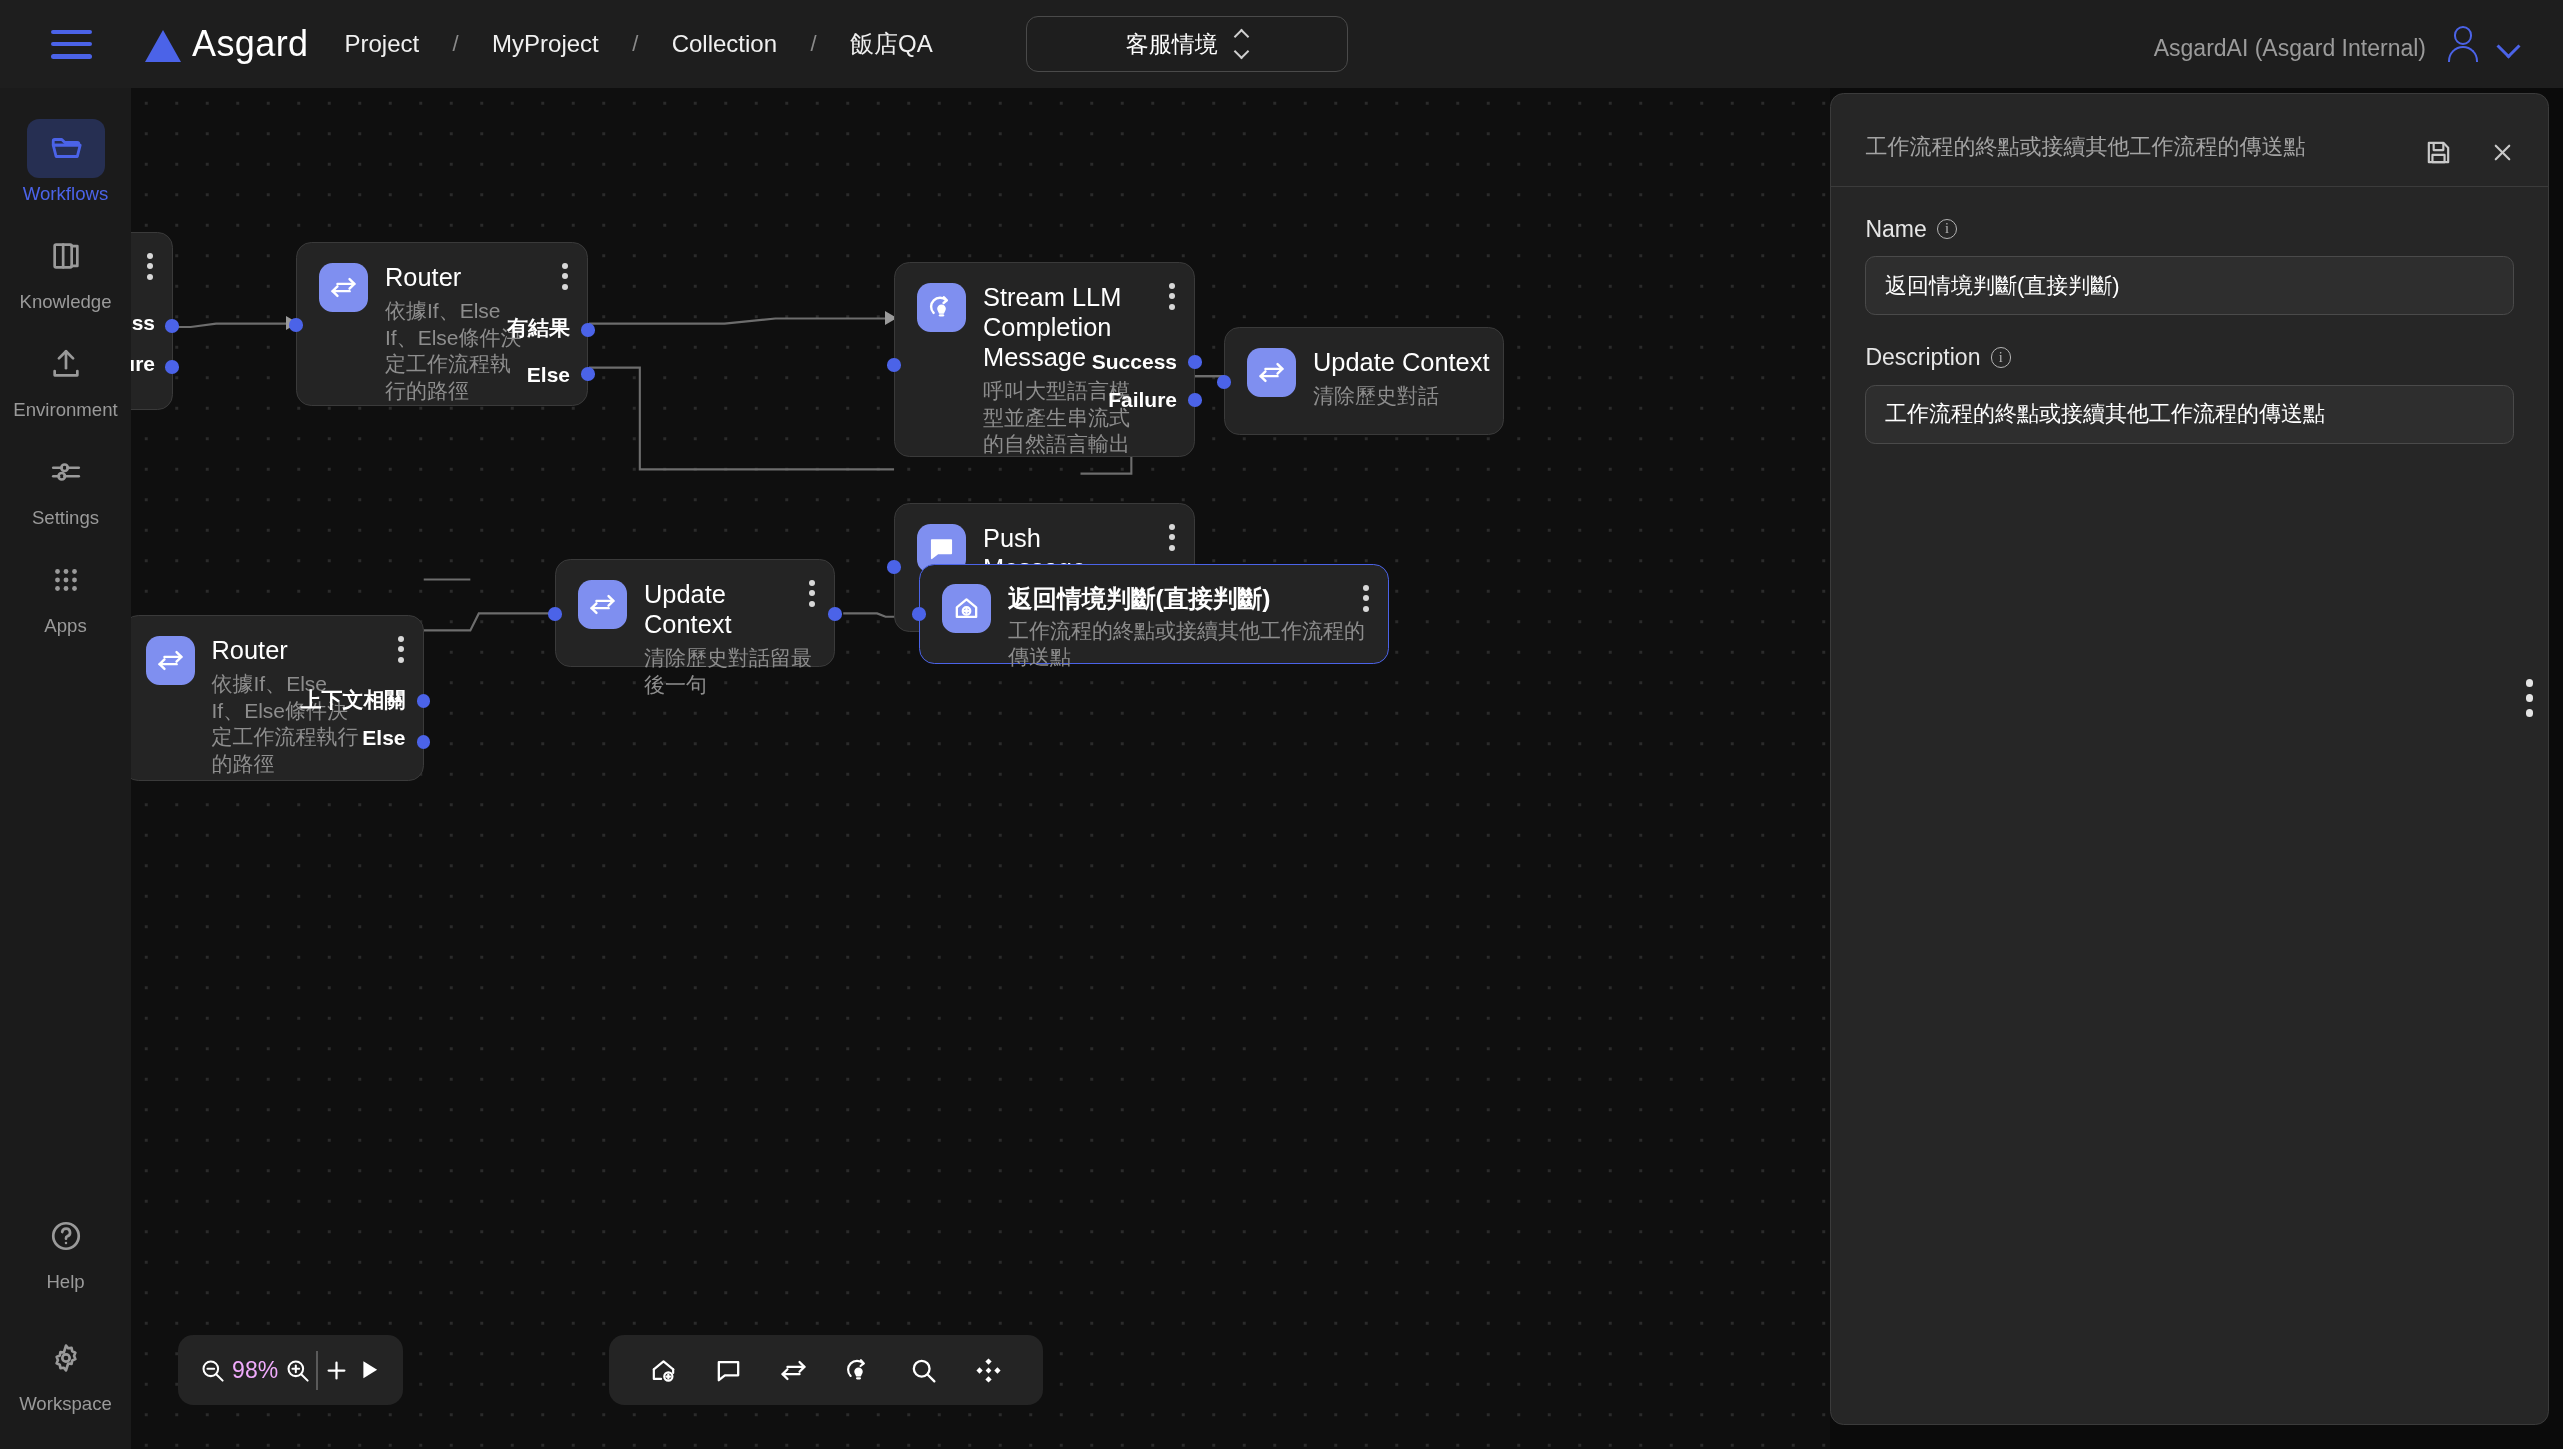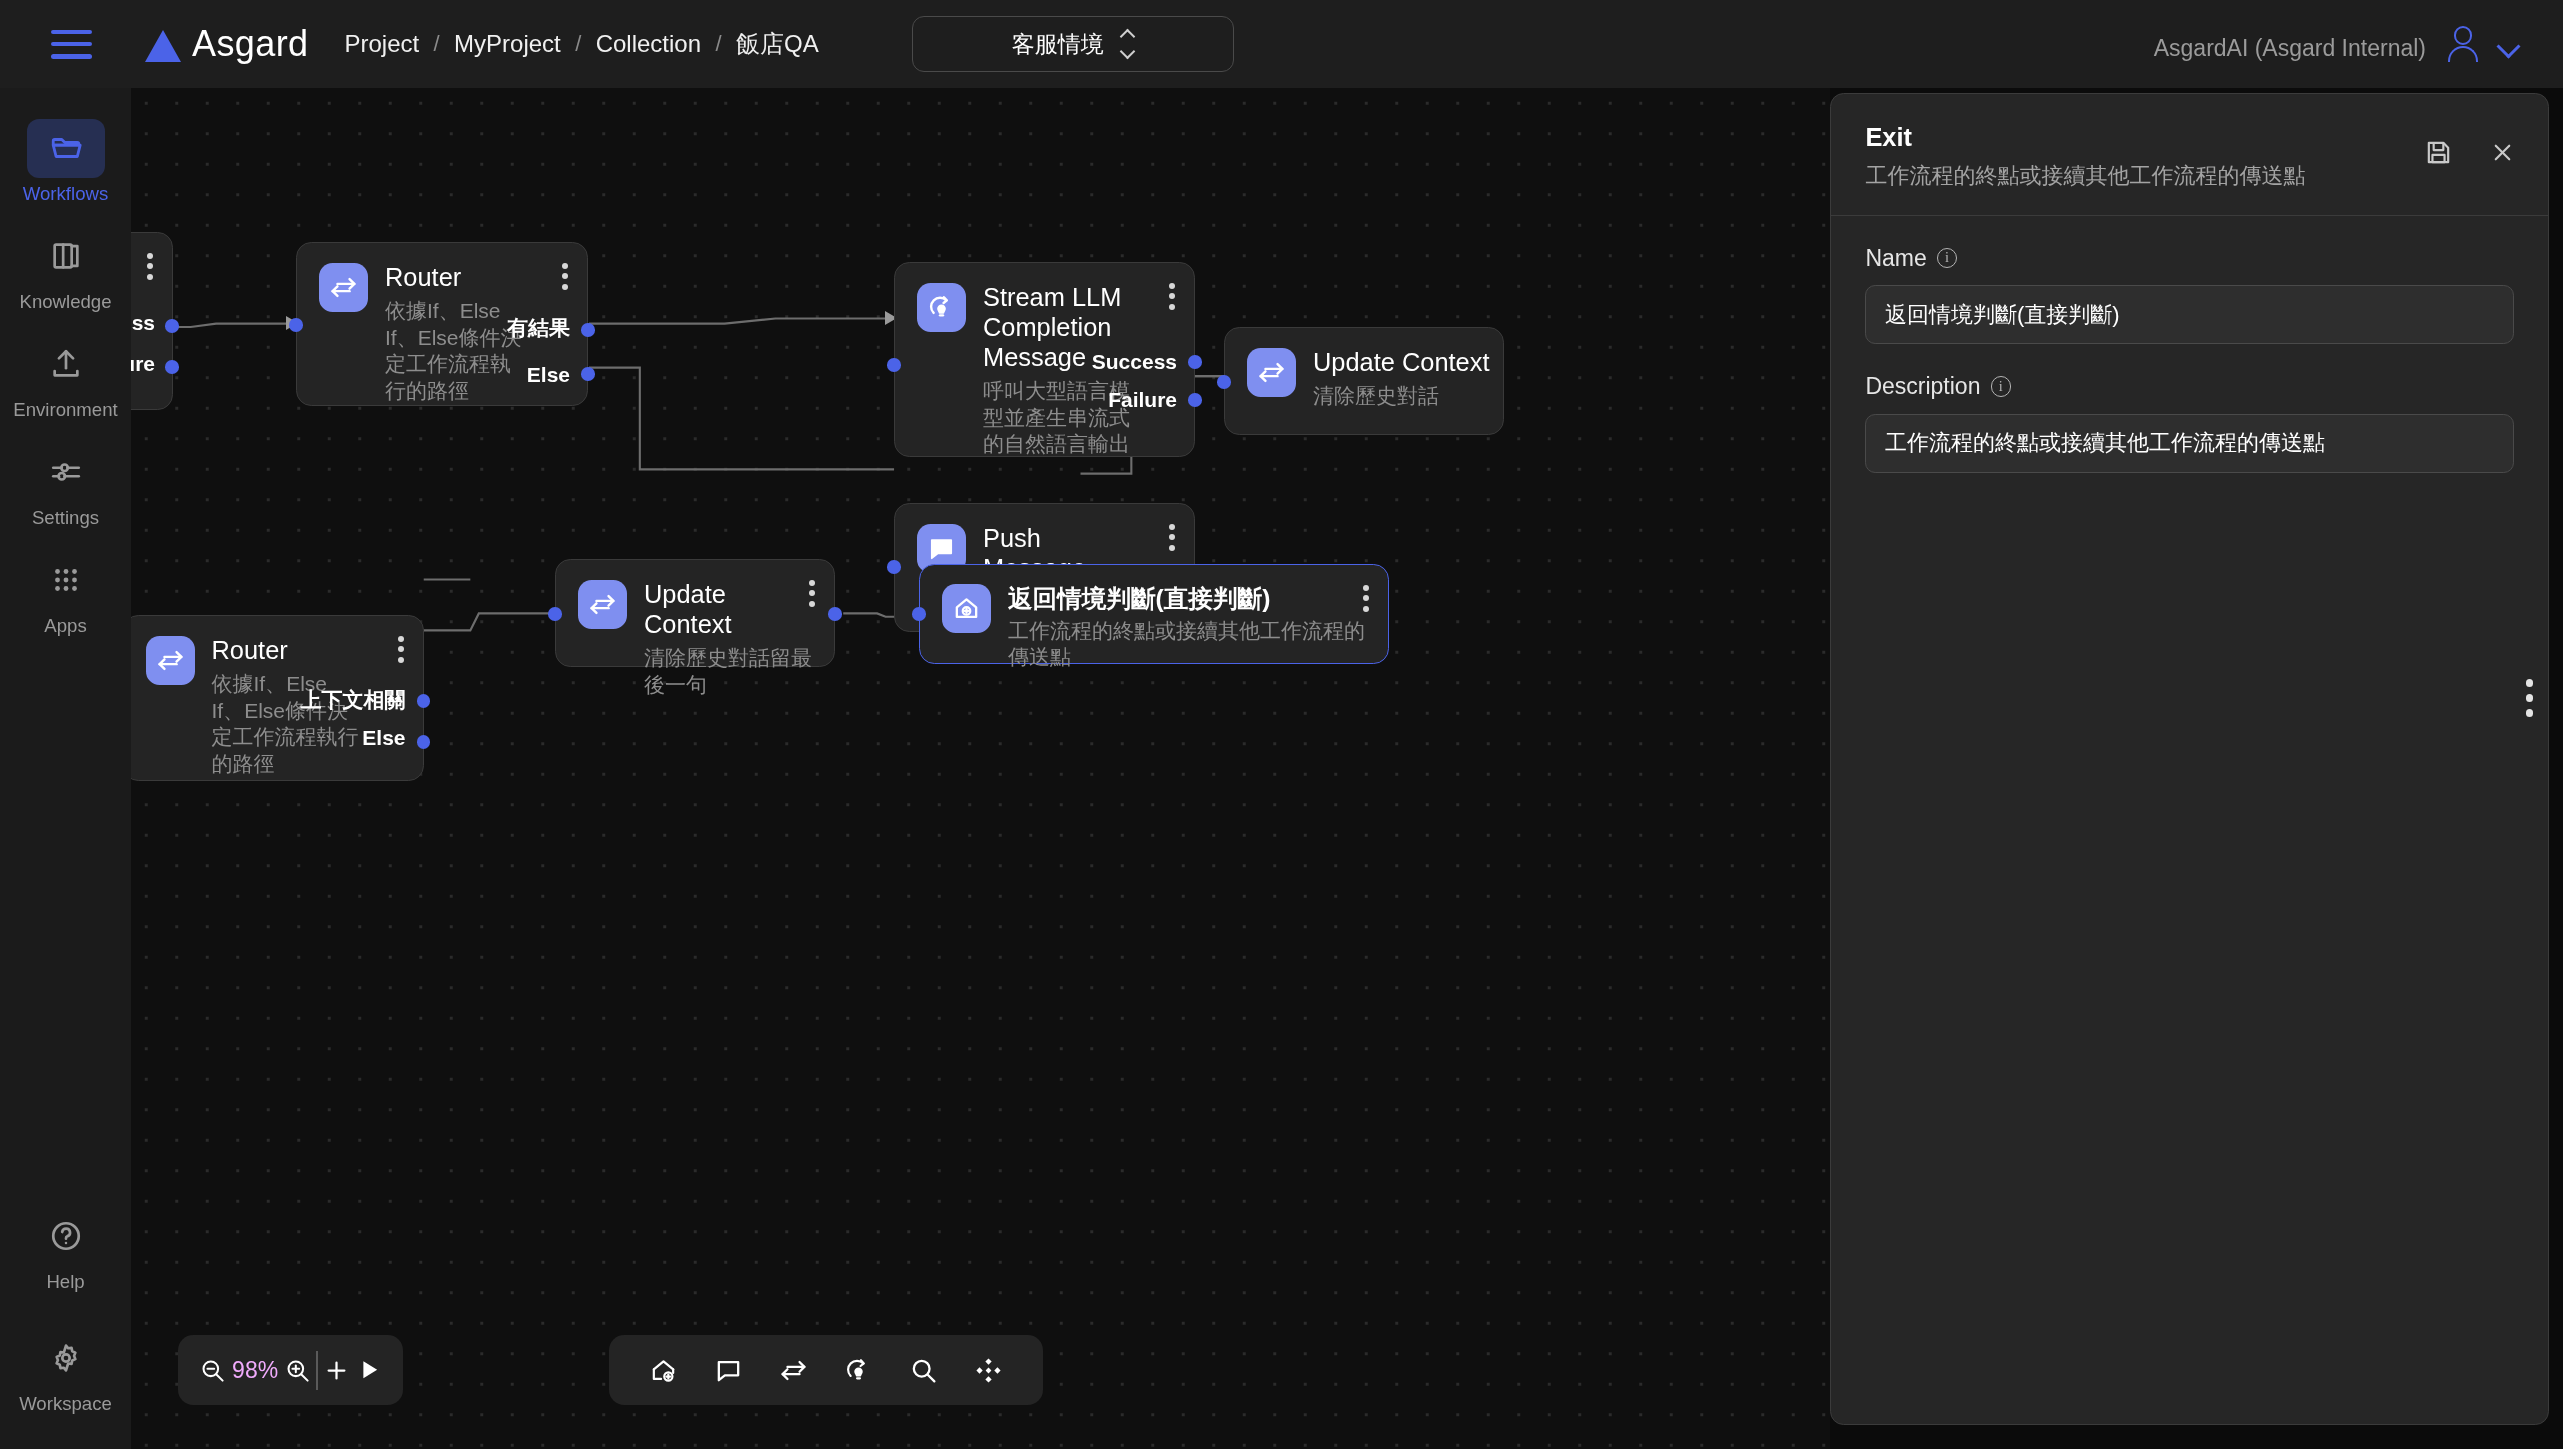--- a/index.html
+++ b/index.html
@@ -22,21 +22,21 @@
   .hamburger span:nth-child(2){ width:41px; }
   .hamburger span:nth-child(3){ width:41px; }
 
   .brand { display:flex; align-items:center; margin-left: 53px; }
   .brand-tri {
     width: 0; height: 0; border-left: 18px solid transparent; border-right: 18px solid transparent;
     border-bottom: 32px solid #4b63e8; margin-right: 11px; margin-top: 3.4px;
   }
   .brand-name { color:#fff; font-size: 36px; font-weight: 400; letter-spacing: 0.4px; }
 
-  .crumbs { display:flex; align-items:center; margin-left: 36px; }
+  .crumbs { display:flex; align-items:center; margin-left: 36px; gap: 19px; }
   .crumb { color:#f0f0f0; font-size: 24px; }
   .crumb-sep { color:#8a8a8a; font-size: 22px; margin: 0 14.4px; }
 
   .envpill {
     margin-left: 93px; height: 56px; min-width: 322px; border:0.8px solid #4a4a4a; border-radius: 12px;
     display:flex; align-items:center; justify-content:center; gap:18.6px; background:#1e1e1e; cursor:pointer;
   }
   .envpill .lbl { color:#fff; font-size: 23px; }
   .chev-ud { display:flex; flex-direction:column; gap:3.4px; align-items:center; }
   .chev-ud i { display:block; width:11px; height:11px; border-left:2.1px solid #cfcfcf; border-top:2.1px solid #cfcfcf; }
@@ -532,21 +532,20 @@
             <path d="M2 12l2.6-2.6L7.2 12l-2.6 2.6z"></path>
             <path d="M16.8 12l2.6-2.6L22 12l-2.6 2.6z"></path>
             <path d="M12 9.6l2.4 2.4-2.4 2.4-2.4-2.4z"></path>
           </svg>
       </div>
     </div>
   </div>
 
   <div class="panel">
     <div class="panel-head">
-      <div class="panel-title">Exit</div>
       <div class="panel-sub">工作流程的終點或接續其他工作流程的傳送點</div>
       <div class="panel-actions">
         <div class="ico-btn">
           <svg width="29" height="29" viewBox="0 0 24 24" fill="none" stroke="#c9c9c9" stroke-width="1.8" stroke-linejoin="round">
               <path d="M4 4h12l4 4v12H4z"></path>
               <path d="M8 4v6h8V4"></path>
               <path d="M7 14h10v6H7z"></path>
             </svg>
         </div>
         <div class="ico-btn">

